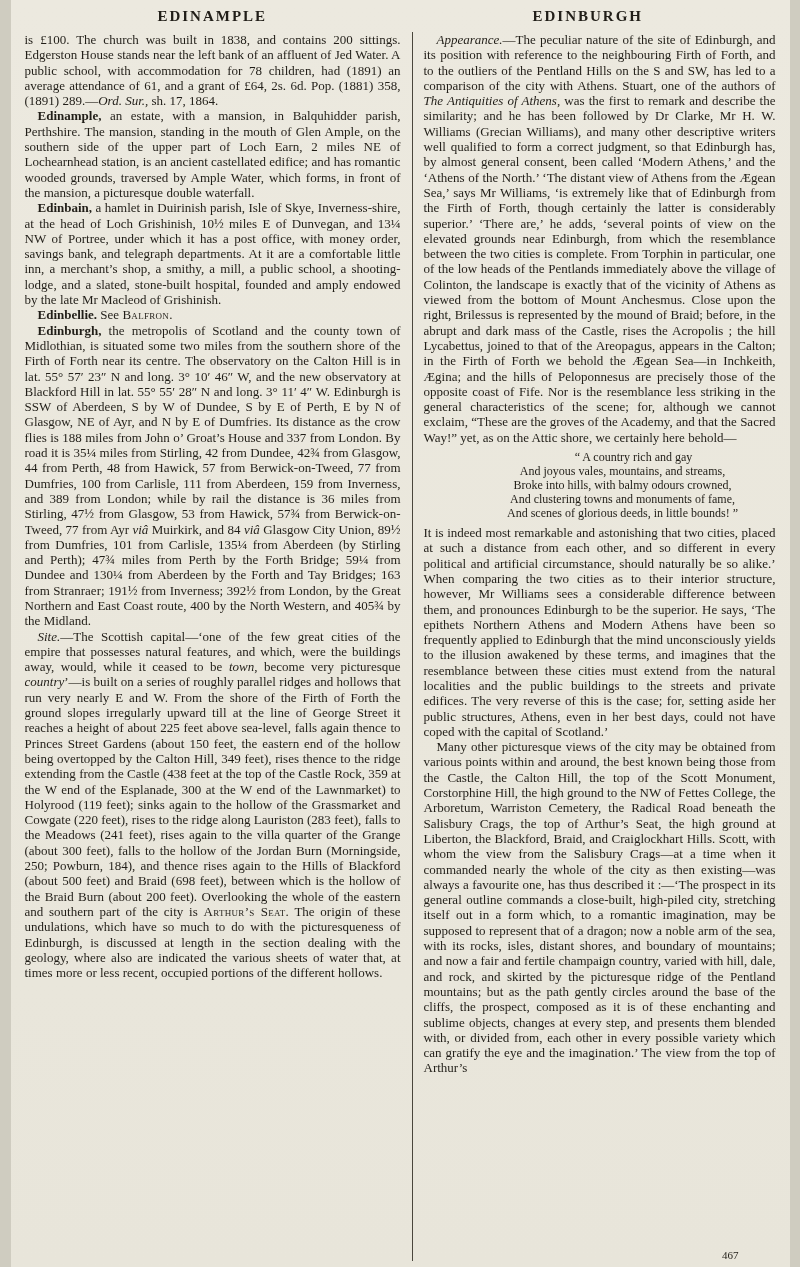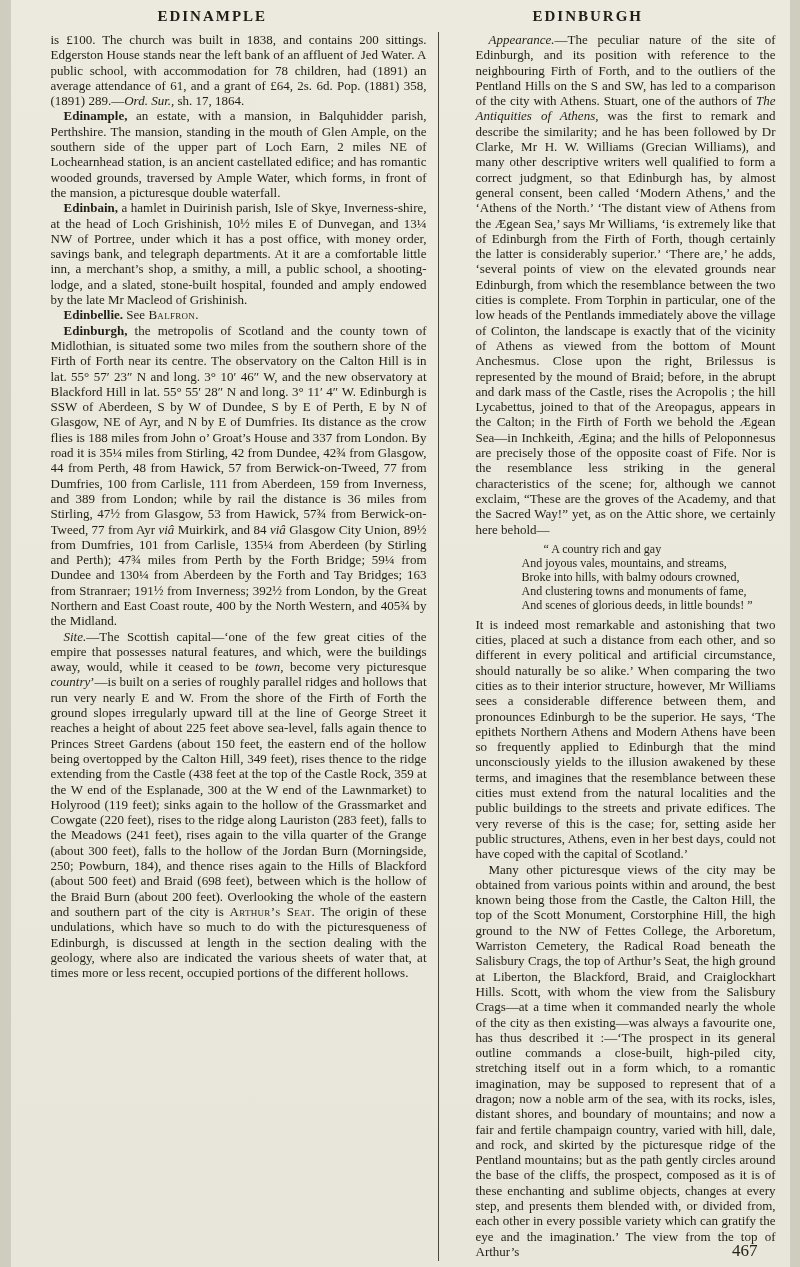--- a/index.html
+++ b/index.html
@@ -25,45 +25,44 @@
     letter-spacing: 2px;
   }
   .columns { display: flex; height: 1229px; }
   .col {
     text-align: justify;
     font-size: 13px;
     line-height: 15.3px;
     overflow: hidden;
     height: 100%;
     hyphens: auto;
-    margin-left: 26px;
     -webkit-hyphens: auto;
   }
   .col-left  { flex: 0 0 376px; padding-right: 11px; }
   .col-right { flex: 1; padding-left: 11px; }
   .rule { flex: 0 0 1px; background: #4a463c; }
   .para { margin: 0; text-indent: 13px; }
   .para.noindent { text-indent: 0; }
   .s-b { font-weight: bold; }
   .s-i { font-style: italic; }
   .s-sc { font-variant: small-caps; letter-spacing: 0.3px; }
   .verse {
     margin: 5px 0 5px 0;
     padding-left: 46px;
     font-size: 12px;
     line-height: 14px;
     text-align: left;
   }
-  .verse .verse-line { text-indent: 0; }
+  .verse .verse-line { text-indent: 0; text-align: center; }
   .verse .v0 { padding-left: 22px; }
   .page-number {
     position: absolute;
     bottom: 6px;
-    right: 32px;
-    font-size: 17px;
+    right: 51px;
+    font-size: 11px;
     font-weight: normal;
   }
 </style>
 </head>
 <body>
 
 <div class="page">
 
   <div class="running-heads">
     <div class="head">EDINAMPLE</div>

